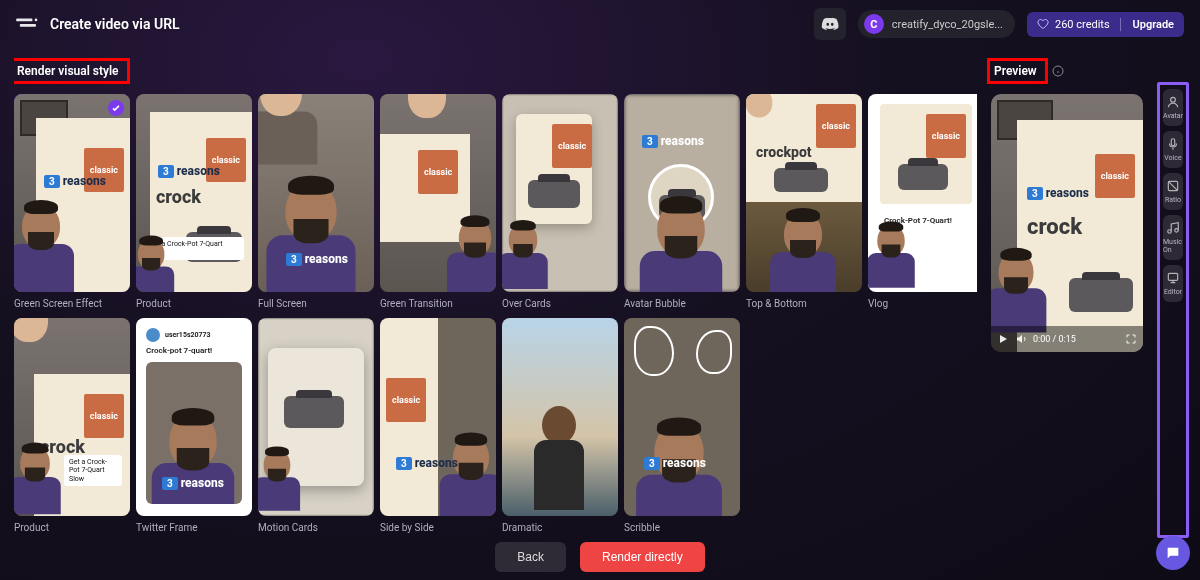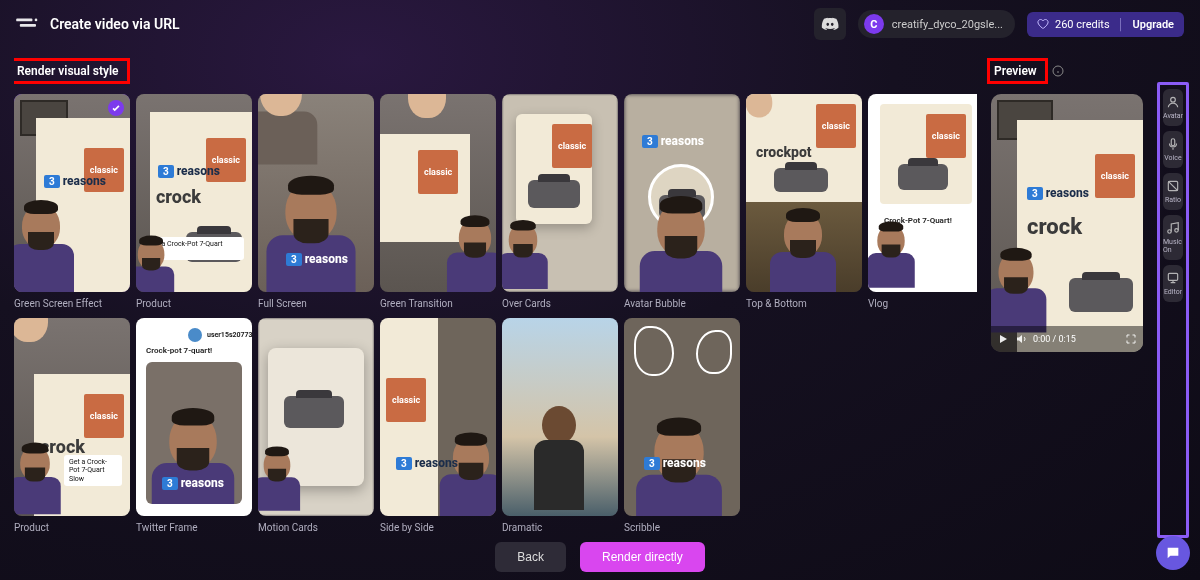--- a/index.html
+++ b/index.html
@@ -71,21 +71,21 @@
   .side-bar { width:38px; margin-top:24px; display:flex; flex-direction:column; gap:5px; position:relative; }
   .side-bar.annot-red-wrap { border:3px solid #8b5cf6; padding:4px 3px; border-radius:2px; }
   .side-btn { background:#2d2a35; border-radius:6px; padding:6px 0; display:flex; flex-direction:column; align-items:center; gap:3px; cursor:pointer; }
   .side-btn svg { width:14px; height:14px; opacity:.85; }
   .side-btn span { font-size:7px; color:#bab6c8; }
 
   
   .footer { position:absolute; bottom:8px; left:0; right:0; display:flex; justify-content:center; gap:14px; }
   .btn { border:none; border-radius:6px; font-size:12px; padding:8px 22px; cursor:pointer; }
   .btn-back { background:#2e2b37; color:#ddd; }
-  .btn-primary { background:#d946ef; color:#fff; font-weight:500; }
+  .btn-primary { background:#ef4444; color:#fff; font-weight:500; }
 
   .chat-fab { position:absolute; right:10px; bottom:10px; width:34px; height:34px; border-radius:50%; background:#6857e0; display:flex; align-items:center; justify-content:center; cursor:pointer; }
 </style>
 </head>
 <body>
 
 <div class="header">
   <svg class="logo-icon" viewBox="0 0 24 20">
       <rect x="0" y="4" width="18" height="3" fill="#fff" rx="1"></rect>
       <rect x="4" y="10" width="18" height="3" fill="#fff" rx="1"></rect>
@@ -302,21 +302,21 @@
               </div>
               <div class="body"></div>
             </div>
         </div>
         <div class="card-label">Product</div>
       </div>
 
       <div class="card">
         <div class="thumb">
           <div class="white-card-bg"></div>
-          <div style="position:absolute; top:10px; left:10px; display:flex; align-items:center; gap:5px;margin-left:42px;">
+          <div style="position:absolute; top:10px; left:10px; display:flex; align-items:center; gap:5px;">
             <div style="width:14px; height:14px; border-radius:50%; background:#4a8bc9;"></div>
             <span style="color:#222; font-size:7px; font-weight:700;">user15s20773</span>
           </div>
           <div style="position:absolute; top:28px; left:10px; color:#222; font-size:8px; font-weight:600;">Crock-pot 7-quart!</div>
           <div style="position:absolute; top:44px; left:10px; right:10px; bottom:12px; background:#7a7068; border-radius:6px; overflow:hidden;">
             <div class="person" style="bottom:-8px; left:14px; transform:scale(1.25);">
                 <div class="head">
                   <div class="hair"></div>
                   <div class="beard"></div>
                 </div>

